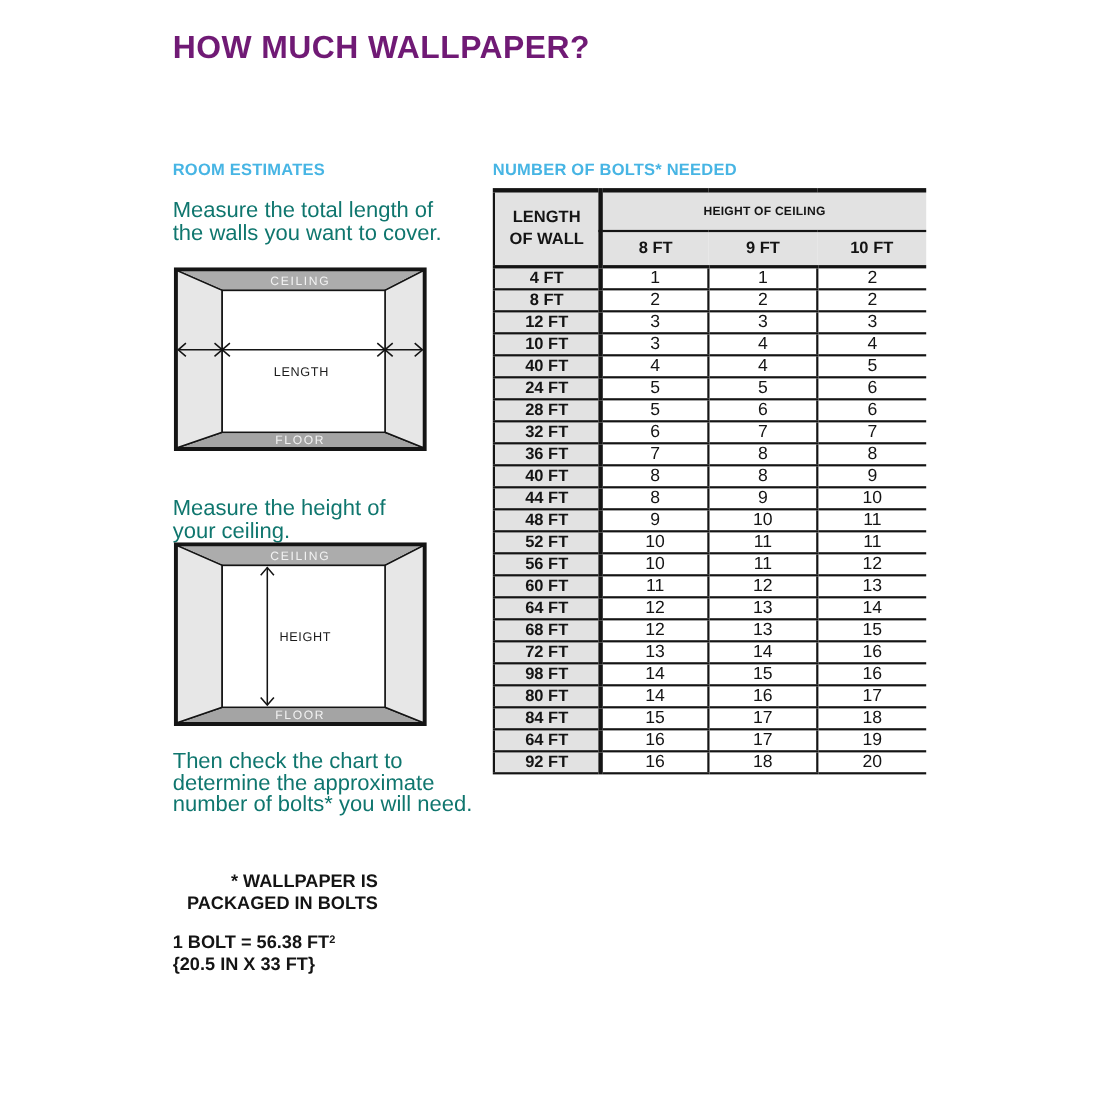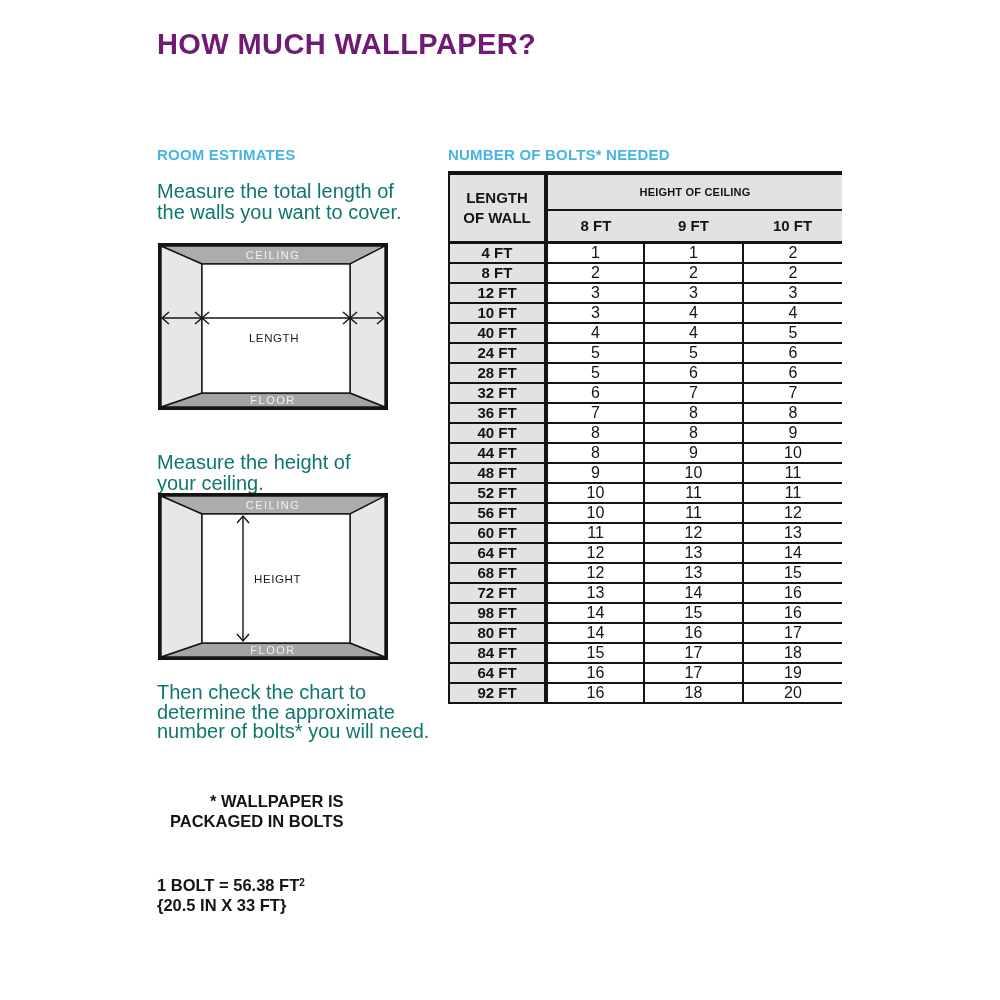--- a/index.html
+++ b/index.html
@@ -29,21 +29,21 @@
   .body-text.p2 { left:157px; top:452px; }
   .body-text.p3 { left:157px; top:683px; line-height:19.5px; }
 
   .footnote {
     position:absolute; left:157px; top:792px; font-size:16.5px; font-weight:700;
     line-height:19.5px; color:#141414; white-space:nowrap;text-align:right;
   }
   .footnote .indent { display:block; padding-left:13px; }
   .bolt-info {
     position:absolute; left:157px; top:845px; font-size:16.5px; font-weight:700;
-    line-height:19.5px; color:#141414; white-space:nowrap;margin-top:28px;
+    line-height:19.5px; color:#141414; white-space:nowrap;
   }
   .bolt-info sup { font-size:10px; vertical-align:5px; }
 
   svg.room-diagram { position:absolute; }
   svg.room-diagram.d1 { left:158px; top:243px; }
   svg.room-diagram.d2 { left:158px; top:493px; }
   .svg-band-label {
     font-family:"Liberation Sans","DejaVu Sans",sans-serif;
     font-size:11px; letter-spacing:1.5px; fill:#F2F2F2;
   }

